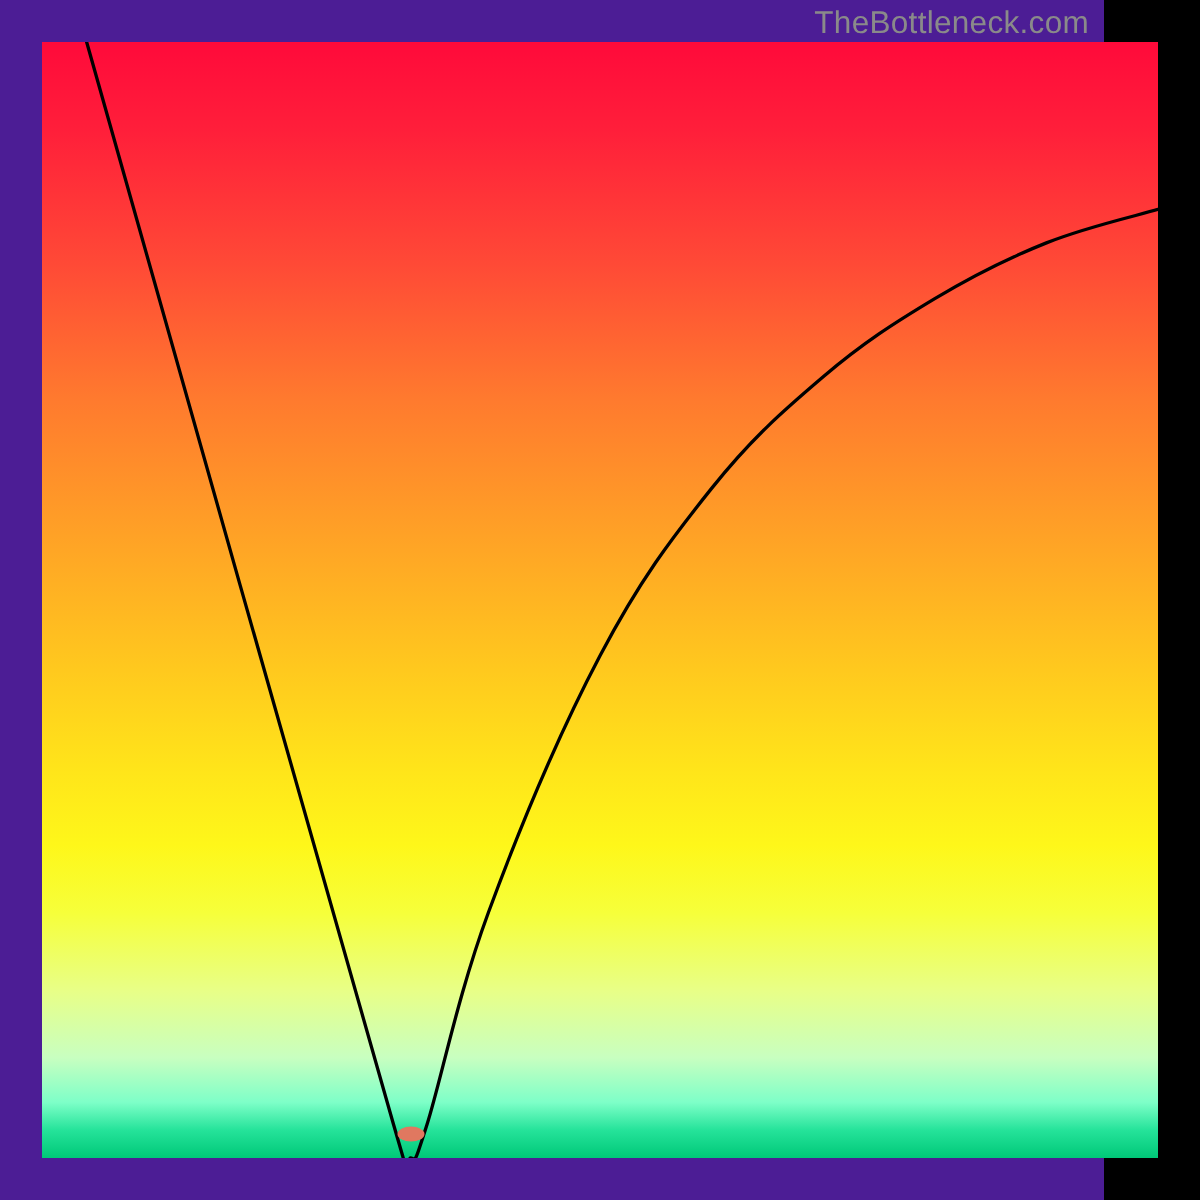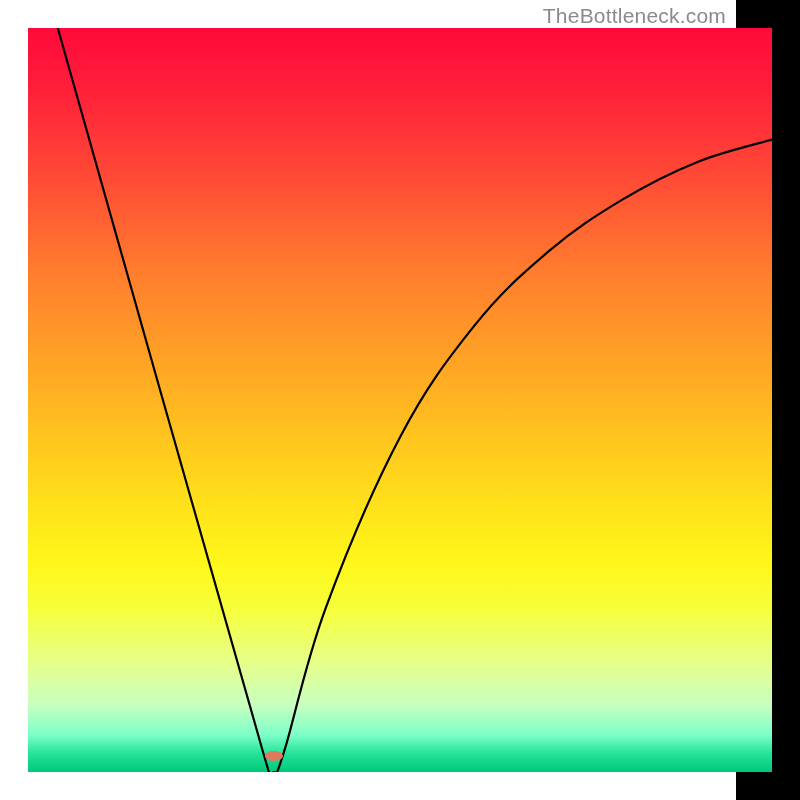--- a/index.html
+++ b/index.html
@@ -10,21 +10,21 @@
     background: #000;
     font-family: Arial, Helvetica, sans-serif;
     overflow: hidden;
   }
   .frame {
     position: absolute;
     left: 0;
     top: 0;
     width: 736px;
     height: 800px;
-    background: #ffffff;
+    background: #4c1d95;
   }
   .plot-area {
     position: absolute;
     left: 28px;
     top: 28px;
     width: 744px;
     height: 744px;
     overflow: hidden;
   }
   .gradient-bg {

